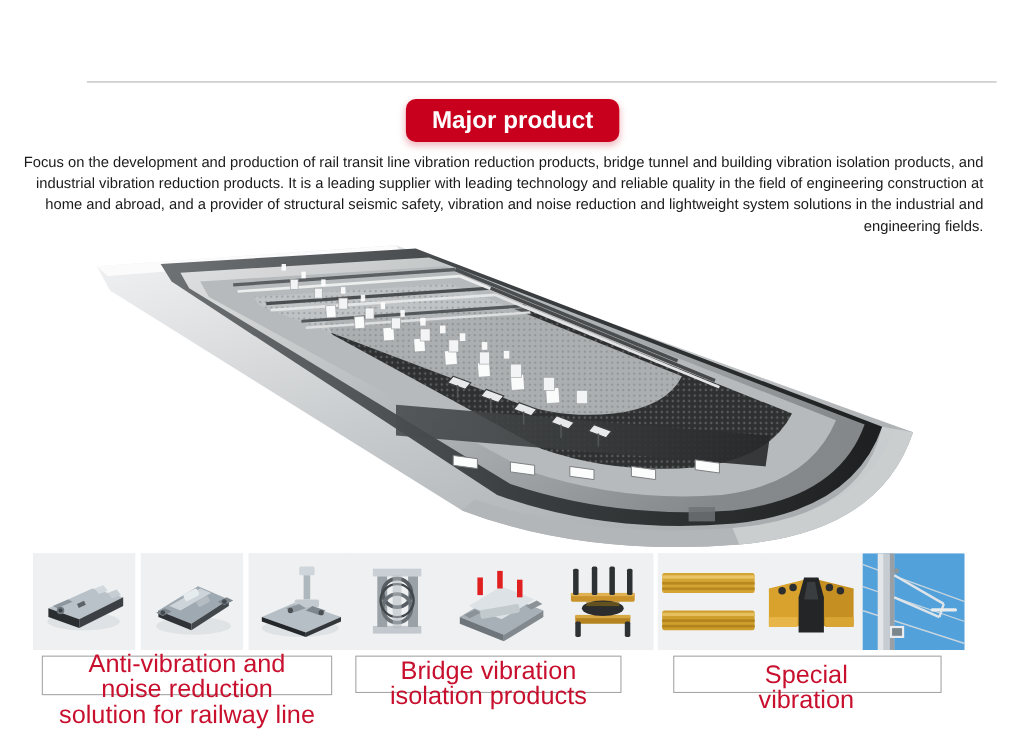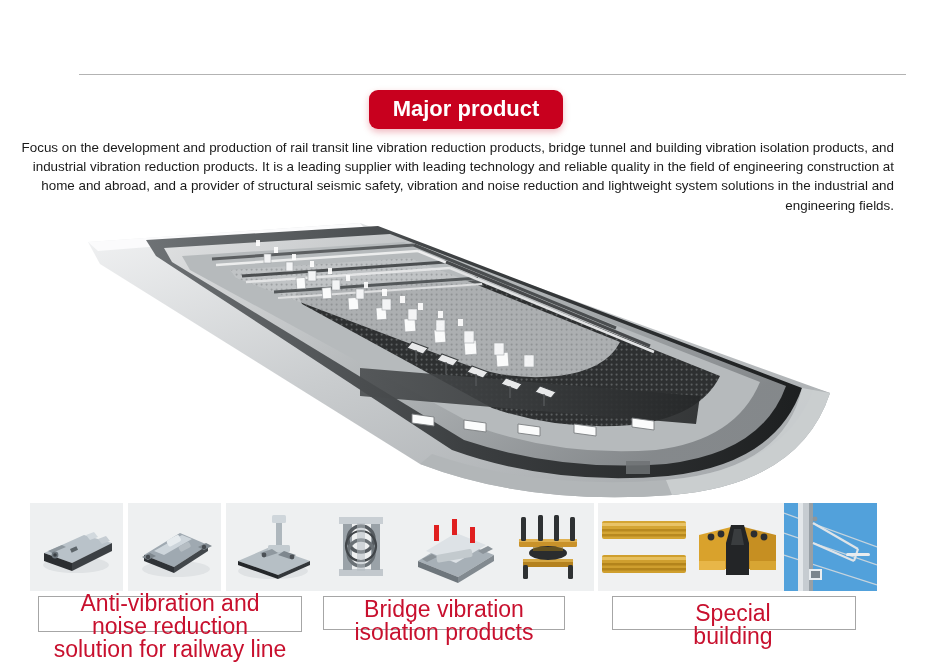--- a/index.html
+++ b/index.html
@@ -396,13 +396,13 @@
     </g>
     <rect x="62" y="50" width="24" height="3" rx="1.5" fill="#e8ecef"></rect>
     <rect x="25" y="66" width="13" height="11" fill="#e9edf0"></rect>
     <rect x="27" y="68" width="9" height="7" fill="#7b858c"></rect>
     <circle cx="31" cy="16" r="2.4" fill="#8d969c"></circle>
   </svg>
 </div>
 
 <div class="label-frame" style="left:612px;top:596px;width:242px;height:32px;"></div>
 <div class="group-label" style="left:608px;top:602px;width:250px;">Special
-building</div>
+vibration</div>
 
 </body></html>

